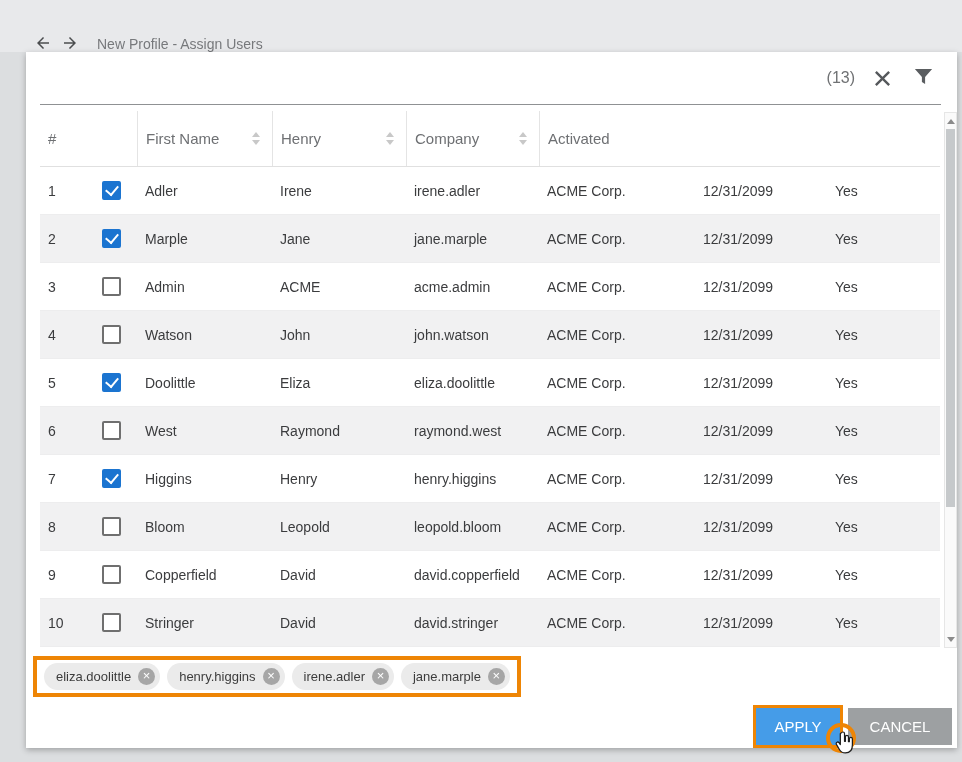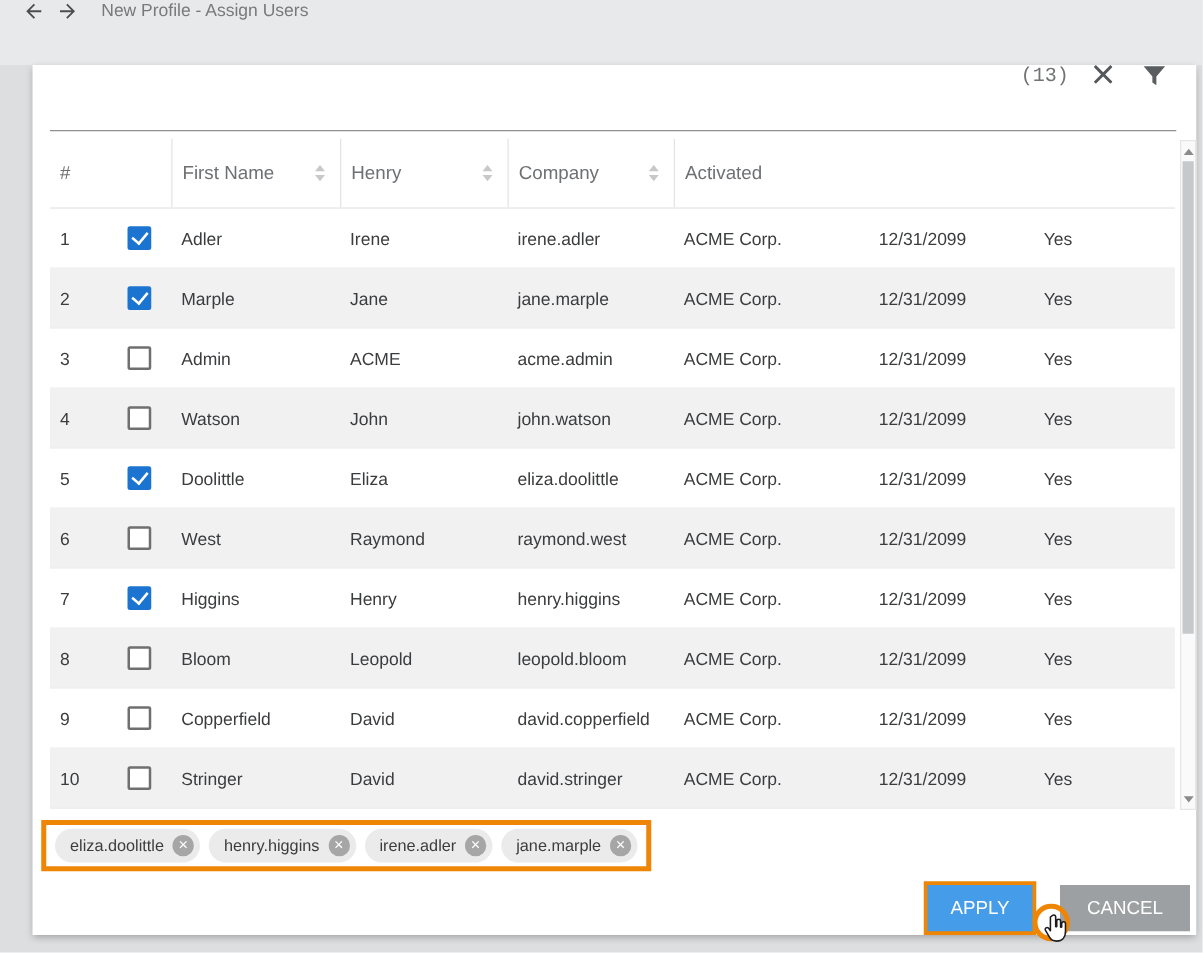--- a/index.html
+++ b/index.html
@@ -1,25 +1,25 @@
 <!DOCTYPE html>
 <html style="--accent: #ee8505; --checkbox-blue: #1b74d0; --apply-blue: #459ce8; --cancel-gray: #9da0a2;"><head>
 <meta charset="utf-8">
 <style>
   * { box-sizing:border-box; margin:0; padding:0; }
   html,body { width:962px; height:762px; }
   body { background:#dcdee0; font-family:"Liberation Sans",sans-serif; position:relative; overflow:hidden; }
 
-  .topbar { position:absolute; left:0; top:0; width:100%; height:52px; background:#e8e9eb; display:flex; align-items:flex-start; padding-left:18px; z-index:1; }
+  .topbar { position:absolute; left:0; top:0; width:100%; height:52px; background:#e8e9eb; display:flex; align-items:flex-end; padding-left:34px; z-index:1; }
   .nav-arrow { display:inline-flex; margin-right:9px; cursor:pointer; }
   .title { color:#77797c; font-size:14px; margin-left:9px; }
 
   .card { position:absolute; left:26px; top:52px; width:931px; height:696px; background:#fff; box-shadow:0 2px 6px rgba(0,0,0,.28); z-index:2; }
 
-  .filterbar { height:53px; margin:0 16px 0 14px; border-bottom:1px solid #8f9193; display:flex; align-items:flex-start;font-family:Liberation Mono, monospace; }
+  .filterbar { height:53px; margin:0 16px 0 14px; border-bottom:1px solid #8f9193; display:flex; align-items:center; }
   .filter-input { flex:1; height:100%; cursor:text; }
   .count { color:#707274; font-size:16px; margin-right:20px; }
   .clear-x { margin-right:24px; display:inline-flex; cursor:pointer; }
   .funnel { margin-right:8px; cursor:pointer; }
 
   .thead { display:grid; grid-template-columns:97px 135px 134px 133px 156px 132px 1fr; height:56px; margin:6px 17px 0 14px; border-bottom:1px solid #e0e0e0; }
   .hcell { display:flex; align-items:center; justify-content:space-between; padding:0 12px 0 8px; color:#6e7073; font-size:15px; }
   .hcell + .hcell { border-left:1px solid #e4e4e4; }
   .sort { display:flex; flex-direction:column; gap:3px; }
   .sort i { display:block; width:0; height:0; border-left:4px solid transparent; border-right:4px solid transparent; }
@@ -40,21 +40,21 @@
   .sb-up,.sb-down { position:absolute; left:0; width:11px; height:14px; display:flex; align-items:center; justify-content:center; cursor:pointer; }
   .sb-up { top:1px; } .sb-down { bottom:1px; }
   .sb-up::after { content:""; border-left:4px solid transparent; border-right:4px solid transparent; border-bottom:5px solid #8b8b8b; }
   .sb-down::after { content:""; border-left:4px solid transparent; border-right:4px solid transparent; border-top:5px solid #8b8b8b; }
   .sb-thumb { position:absolute; left:1px; top:16px; width:9px; height:378px; background:#c6c9cb; cursor:grab; }
 
   .chipbox { position:absolute; left:7px; top:604px; display:flex; align-items:center; gap:7px; padding:3px 7px; background:#fff; border:4px solid var(--accent,#ee8505); }
   .chip { display:flex; align-items:center; height:27px; background:#ebebeb; border-radius:14px; padding:0 5px 0 12px; font-size:13px; color:#3c3c3c; gap:7px; white-space:nowrap; }
   .chip-x { width:17px; height:17px; border-radius:50%; background:#a6a6a6; color:#fff; font-size:13px; line-height:16px; text-align:center; cursor:pointer; }
 
-  .actions { position:absolute; right:5px; bottom:3px; display:flex; gap:22px;padding-left:48px; }
+  .actions { position:absolute; right:5px; bottom:3px; display:flex; gap:8px;padding-left:48px; }
   .btn { height:37px; border:none; color:#fff; font-size:15px; font-family:inherit; cursor:pointer; }
   .btn.apply { width:84px; background:var(--apply-blue,#459ce8); box-shadow:0 0 0 3px var(--accent,#ee8505); }
   .btn.cancel { width:104px; background:var(--cancel-gray,#9da0a2); }
 
   .ann-circle { position:absolute; left:800px; top:671px; width:30px; height:30px; border:4px solid var(--accent,#ee8505); border-radius:50%; z-index:5; }
   .cursor { position:absolute; left:808px; top:678px; z-index:6; }
 </style>
 </head>
 <body>
 

